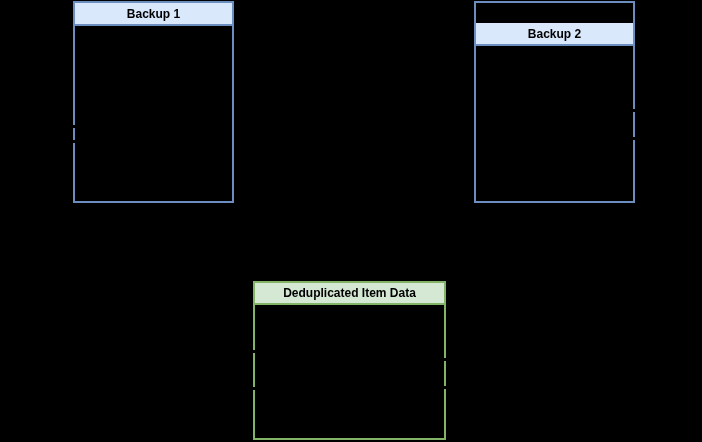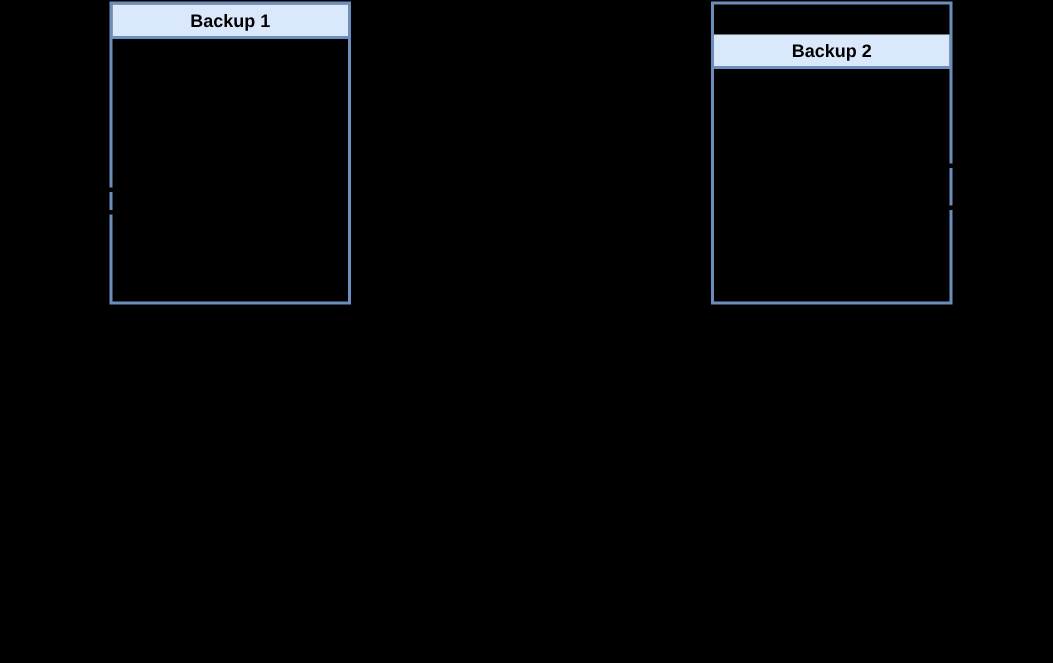--- a/index.html
+++ b/index.html
@@ -71,20 +71,26 @@
     <div class="entity-body"></div>
   </div>
 
   <div class="entity-box" id="backup2-box" style="border-color: rgb(108, 142, 191);">
     <div class="entity-header" style="background: rgb(218, 232, 252); border-bottom-color: rgb(108, 142, 191); color: rgb(0, 0, 0);">
       <span>Backup 2</span>
     </div>
     <div class="entity-body"></div>
   </div>
 
+  <div class="entity-box" id="dedup-box" style="border-color: rgb(130, 179, 102);">
+    <div class="entity-header" style="background: rgb(213, 232, 212); border-bottom-color: rgb(130, 179, 102); color: rgb(0, 0, 0);">
+      <span>Deduplicated Item Data</span>
+    </div>
+    <div class="entity-body"></div>
+  </div>
 
   <div class="notch" id="notch-b1-left-1"></div>
   <div class="notch" id="notch-b1-left-2"></div>
   <div class="notch" id="notch-b2-right-1"></div>
   <div class="notch" id="notch-b2-right-2"></div>
   <div class="notch" id="notch-dd-left-1"></div>
   <div class="notch" id="notch-dd-left-2"></div>
   <div class="notch" id="notch-dd-right-1"></div>
   <div class="notch" id="notch-dd-right-2"></div>
 

